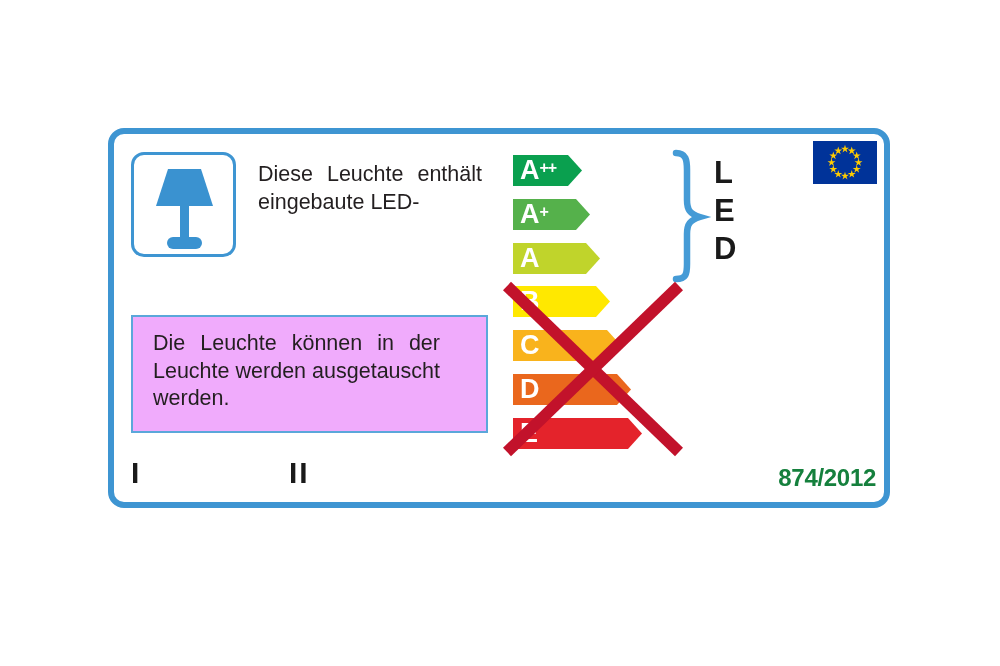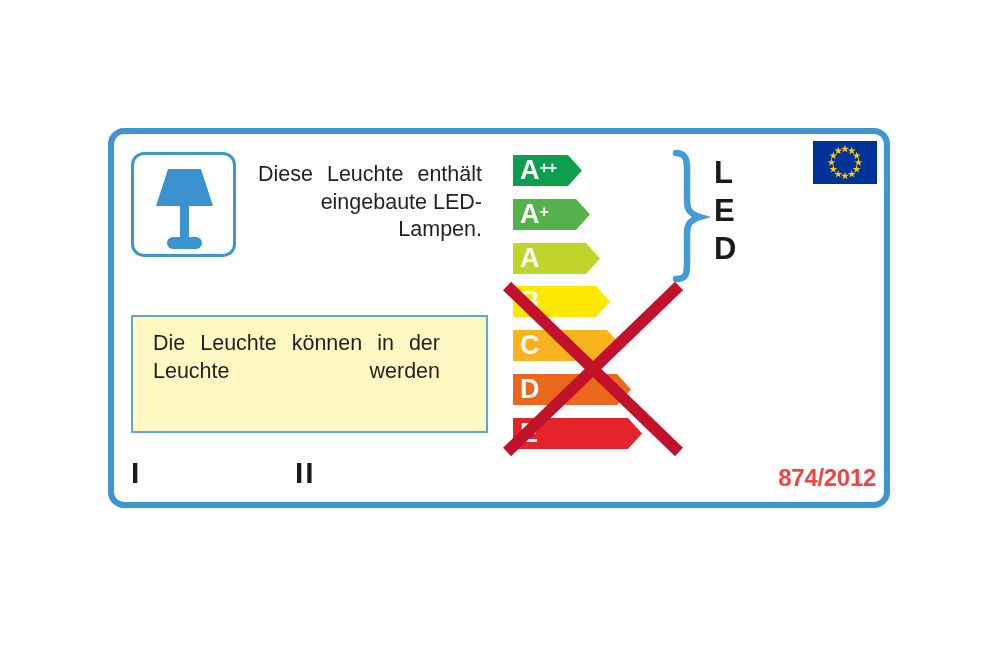--- a/index.html
+++ b/index.html
@@ -8,49 +8,49 @@
   
   .label-frame{position:absolute;left:108px;top:128px;width:782px;height:380px;
       box-sizing:border-box;border:6px solid var(--frame-blue,#3e95d2);border-radius:16px;background:#fff;}
   
   .lamp-box{position:absolute;left:131px;top:152px;width:105px;height:105px;
       box-sizing:border-box;border:3px solid var(--frame-blue,#3e95d2);border-radius:13px;background:#fff;}
   .lamp-box svg{position:absolute;left:0;top:0;}
   
   .intro{position:absolute;left:258px;top:161px;width:224px;font-size:21.5px;line-height:27.5px;}
   .intro .jline{display:flex;justify-content:space-between;white-space:nowrap;}
-  .intro .rline{text-align:right;}
+  .intro .rline{}
   
   .arrows{position:absolute;left:513px;top:155px;width:200px;height:300px;}
   .arrow{position:absolute;left:0;height:31px;
       clip-path:polygon(0 0, calc(100% - 14px) 0, 100% 50%, calc(100% - 14px) 100%, 0 100%);}
   .arrow .grade{display:block;padding-left:7px;font-size:27px;font-weight:bold;
       color:var(--arrow-text,#fff);line-height:30px;}
   .arrow .grade sup{font-size:16px;line-height:0;vertical-align:6px;letter-spacing:-1px;}
   
   .cross{position:absolute;left:500px;top:279px;z-index:5;}
   
   .brace{position:absolute;left:668px;top:148px;}
   .led{position:absolute;left:714px;top:154px;font-size:31px;font-weight:bold;line-height:38px;color:#1a1a1a;}
   .led span{display:block;}
   
   .flag{position:absolute;left:813px;top:141px;}
   
   .note-box{position:absolute;left:131px;top:315px;width:357px;height:118px;
-      box-sizing:border-box;border:2px solid var(--note-border-blue,#5ba7da);background:#fef9c3;
+      box-sizing:border-box;border:2px solid var(--note-border-blue,#5ba7da);background:#f0abfc;
       padding:13px 0 0 20px;}
   .note{width:287px;font-size:21.5px;line-height:27.5px;}
   .note .jline{display:flex;justify-content:space-between;white-space:nowrap;}
   
   .numeral{position:absolute;top:456px;font-size:30px;font-weight:bold;color:#1a1a1a;letter-spacing:2px;}
   .numeral-1{left:131px;}
-  .numeral-2{left:295px;}
+  .numeral-2{left:289px;}
   
   .regulation{position:absolute;left:700px;top:464px;width:176px;text-align:right;
-      font-size:24px;font-weight:bold;color:#ef4444;letter-spacing:-0.3px;}
+      font-size:24px;font-weight:bold;color:#15803d;letter-spacing:-0.3px;}
 </style>
 </head>
 <body>
 
 <div id="page">
   <div class="label-frame"></div>
 
   <div class="lamp-box">
     <svg width="105" height="105" viewBox="0 0 105 105">
       <polygon points="34,14 67,14 79,51 22,51" fill="var(--lamp-blue)"></polygon>
@@ -59,21 +59,20 @@
     </svg>
   </div>
 
   <div class="intro">
     <div class="jline">
         <span>Diese</span>
         <span>Leuchte</span>
         <span>enthält</span>
       </div>
     <div class="rline">eingebaute LED-</div>
-    <div class="rline">Lampen.</div>
   </div>
 
   <div class="arrows">
       <div class="arrow" style="top: 0px; width: 69px; background: rgb(10, 160, 79);">
         <span class="grade">A<sup>++</sup></span>
       </div>
       <div class="arrow" style="top: 44px; width: 77px; background: rgb(85, 177, 75);">
         <span class="grade">A<sup>+</sup></span>
       </div>
       <div class="arrow" style="top: 88px; width: 87px; background: rgb(192, 212, 43);">
@@ -129,21 +128,23 @@
       <div class="jline">
           <span>Die</span>
           <span>Leuchte</span>
           <span>können</span>
           <span>in</span>
           <span>der</span>
         </div>
       <div class="jline">
           <span>Leuchte</span>
           <span>werden</span>
+          <span>ausgetauscht</span>
         </div>
+      <div>werden.</div>
     </div>
   </div>
 
   <div class="numeral numeral-1">I</div>
   <div class="numeral numeral-2">II</div>
 
   <div class="regulation">874/2012</div>
 </div>
 
 </body></html>

